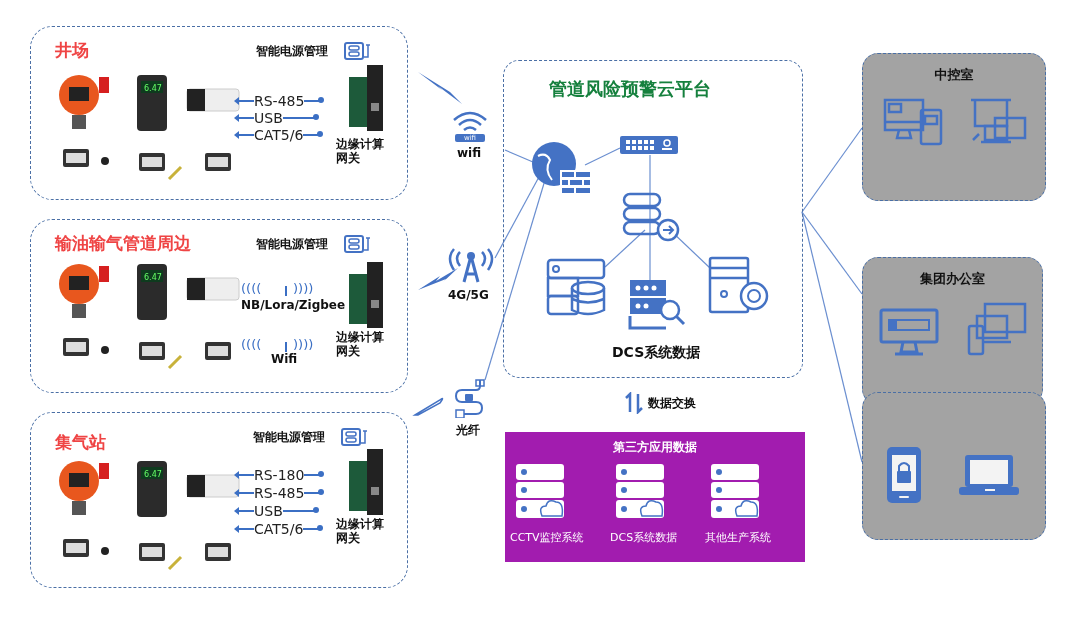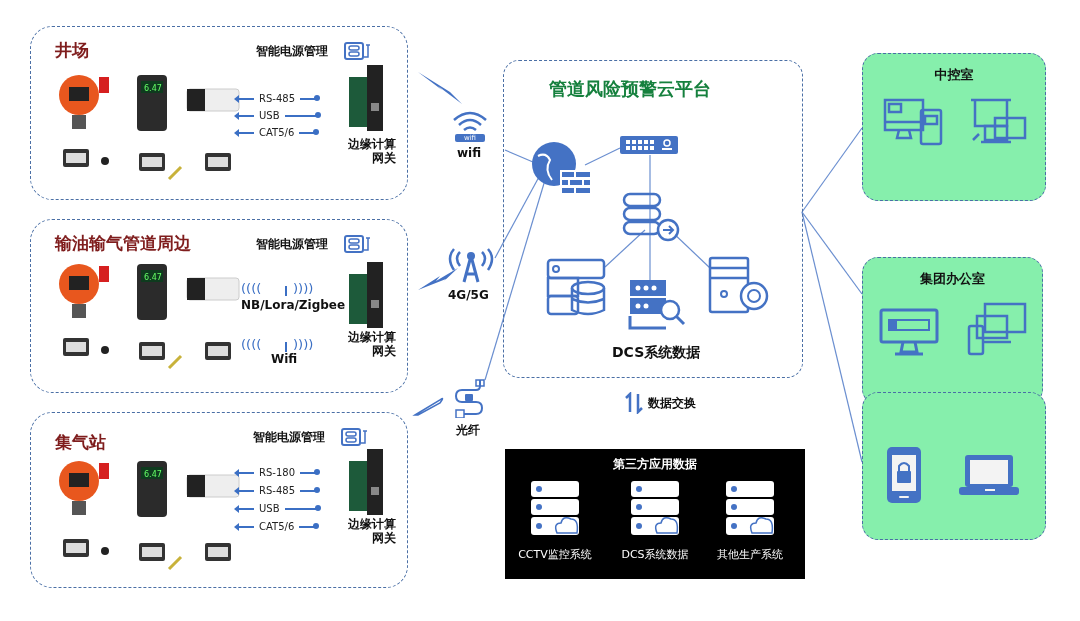--- a/index.html
+++ b/index.html
@@ -1,32 +1,32 @@
 <!DOCTYPE html>
 <html><head>
 <meta charset="utf-8">
 <style>
   * { box-sizing: border-box; margin: 0; padding: 0; }
   body { width: 1080px; height: 621px; background: #ffffff; position: relative; overflow: hidden; font-family: "DejaVu Sans", sans-serif; color: #111; }
   .abs { position: absolute; }
   .zone { position: absolute; border: 1.5px dashed #4a6fa5; border-radius: 22px; }
-  .zone-title { position: absolute; font-weight: bold; font-size: 17px; color: #7f1d1d; }
+  .zone-title { position: absolute; font-weight: bold; font-size: 17px; color: #ef4444; }
   .power { position: absolute; font-weight: bold; font-size: 12px; color: #111; display: flex; align-items: center; gap: 16px; }
-  .proto { position: absolute; font-size: 10px; color: #222; display: flex; align-items: center; gap: 5px; }
+  .proto { position: absolute; font-size: 14px; color: #222; display: flex; align-items: center; }
   .arrow-l, .arrow-r { display: inline-block; width: 18px; height: 2px; background: #3b6fc4; position: relative; }
   .arrow-l::before { content: ""; position: absolute; left: -2px; top: -3px; width: 0; height: 0; border-right: 5px solid #3b6fc4; border-top: 4px solid transparent; border-bottom: 4px solid transparent; }
   .arrow-r::after { content: ""; position: absolute; right: -2px; top: -3px; width: 6px; height: 6px; border-radius: 50%; background: #3b6fc4; }
-  .gw-label { position: absolute; font-weight: bold; font-size: 12px; text-align: right; line-height: 14px; color: #111; }
+  .gw-label { position: absolute; font-weight: bold; font-size: 12px; text-align: left; line-height: 14px; color: #111; }
   .wl-label { position: absolute; font-weight: bold; font-size: 12px; color: #111; }
   .cloud-title { position: absolute; font-weight: bold; font-size: 18px; color: #15803d; }
-  .room { position: absolute; background: #86efac; border: 1.5px dashed #4a6fa5; border-radius: 16px; font-family: Liberation Mono, monospace; }
+  .room { position: absolute; background: #a3a3a3; border: 1.5px dashed #4a6fa5; border-radius: 16px; font-family: Liberation Mono, monospace; }
   .room-title { position: absolute; width: 100%; text-align: center; font-weight: bold; font-size: 13px; top: 12px; }
-  .third { position: absolute; left: 505px; top: 449px; width: 300px; height: 130px; background: #000000; }
+  .third { position: absolute; left: 505px; top: 432px; width: 300px; height: 130px; background: #a21caf; }
   .third-title { position: absolute; top: 7px; width: 100%; text-align: center; color: #fff; font-size: 12px; font-weight: bold; }
-  .third-item { position: absolute; top: 30px; width: 90px; text-align: center; }
+  .third-item { position: absolute; top: 30px; width: 90px; }
   .third-label { color: #fff; font-size: 11px; margin-top: 4px; white-space: nowrap; }
   .link-label { position: absolute; font-weight: bold; font-size: 12px; }
 </style>
 </head>
 <body>
 
 <svg class="abs" style="left:0;top:0" width="1080" height="621">
   <g stroke="#6b8fd0" stroke-width="1.2" fill="none">
     <line x1="505" y1="150" x2="540" y2="165"></line>
     <line x1="495" y1="258" x2="540" y2="175"></line>

